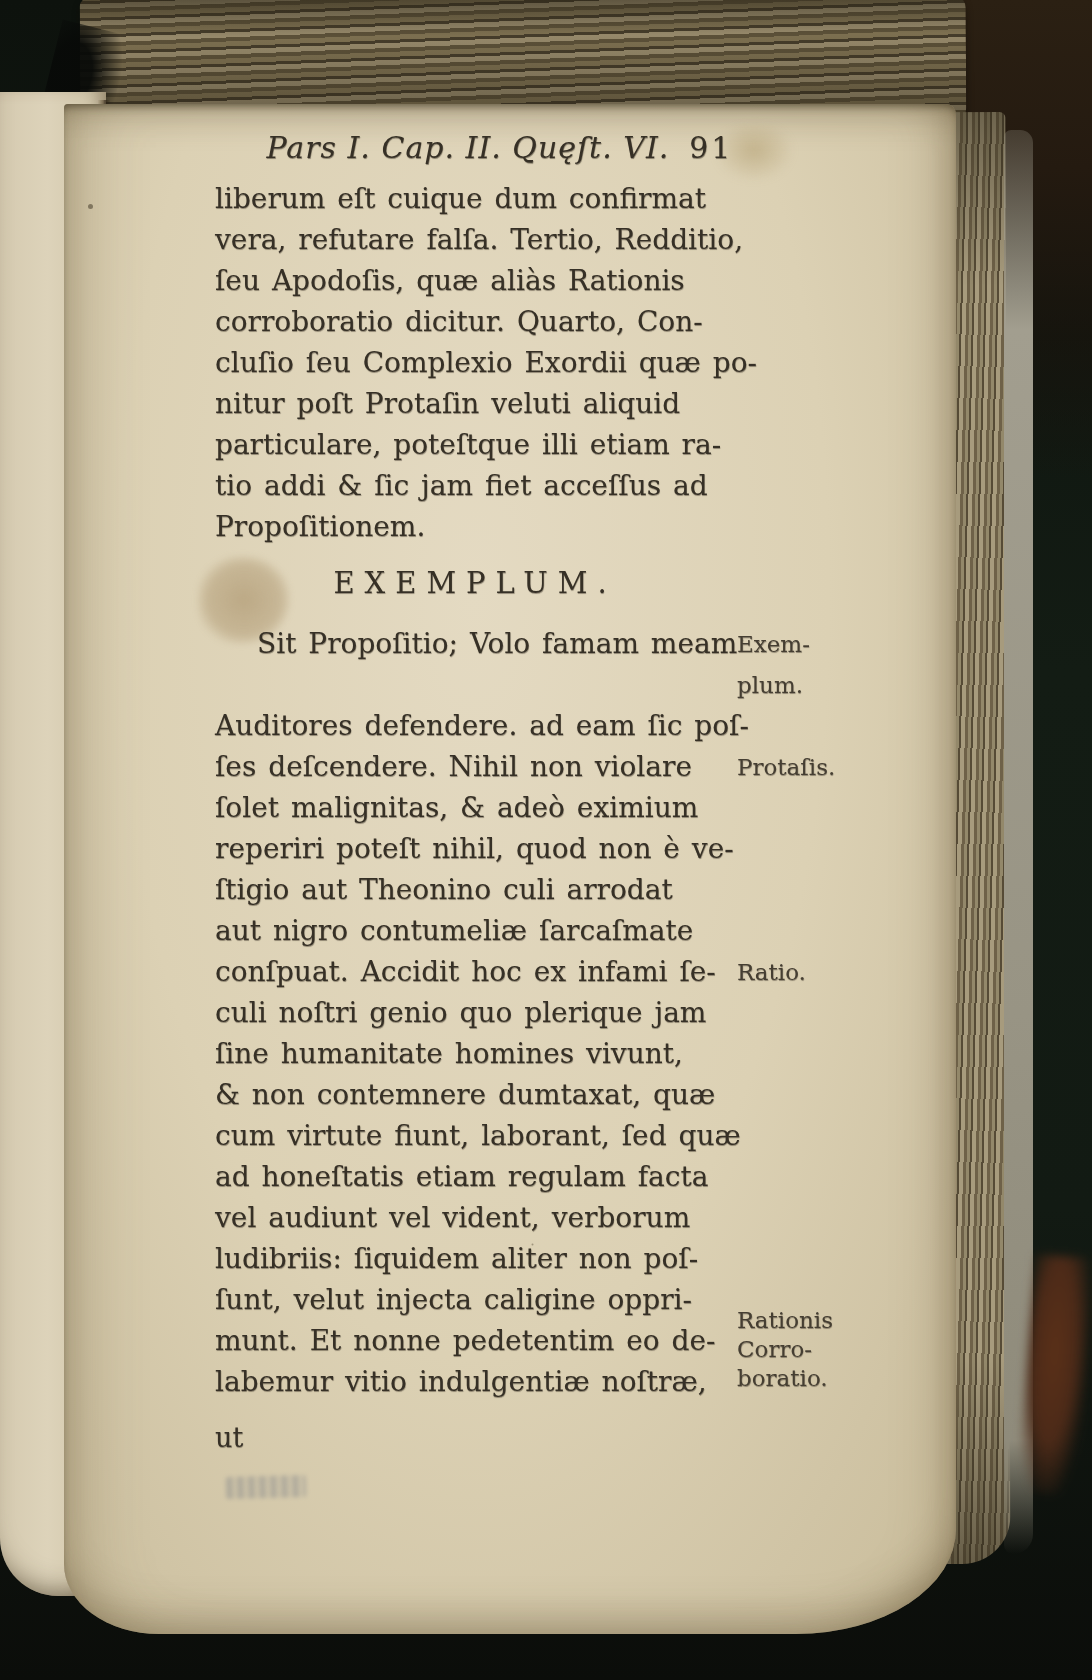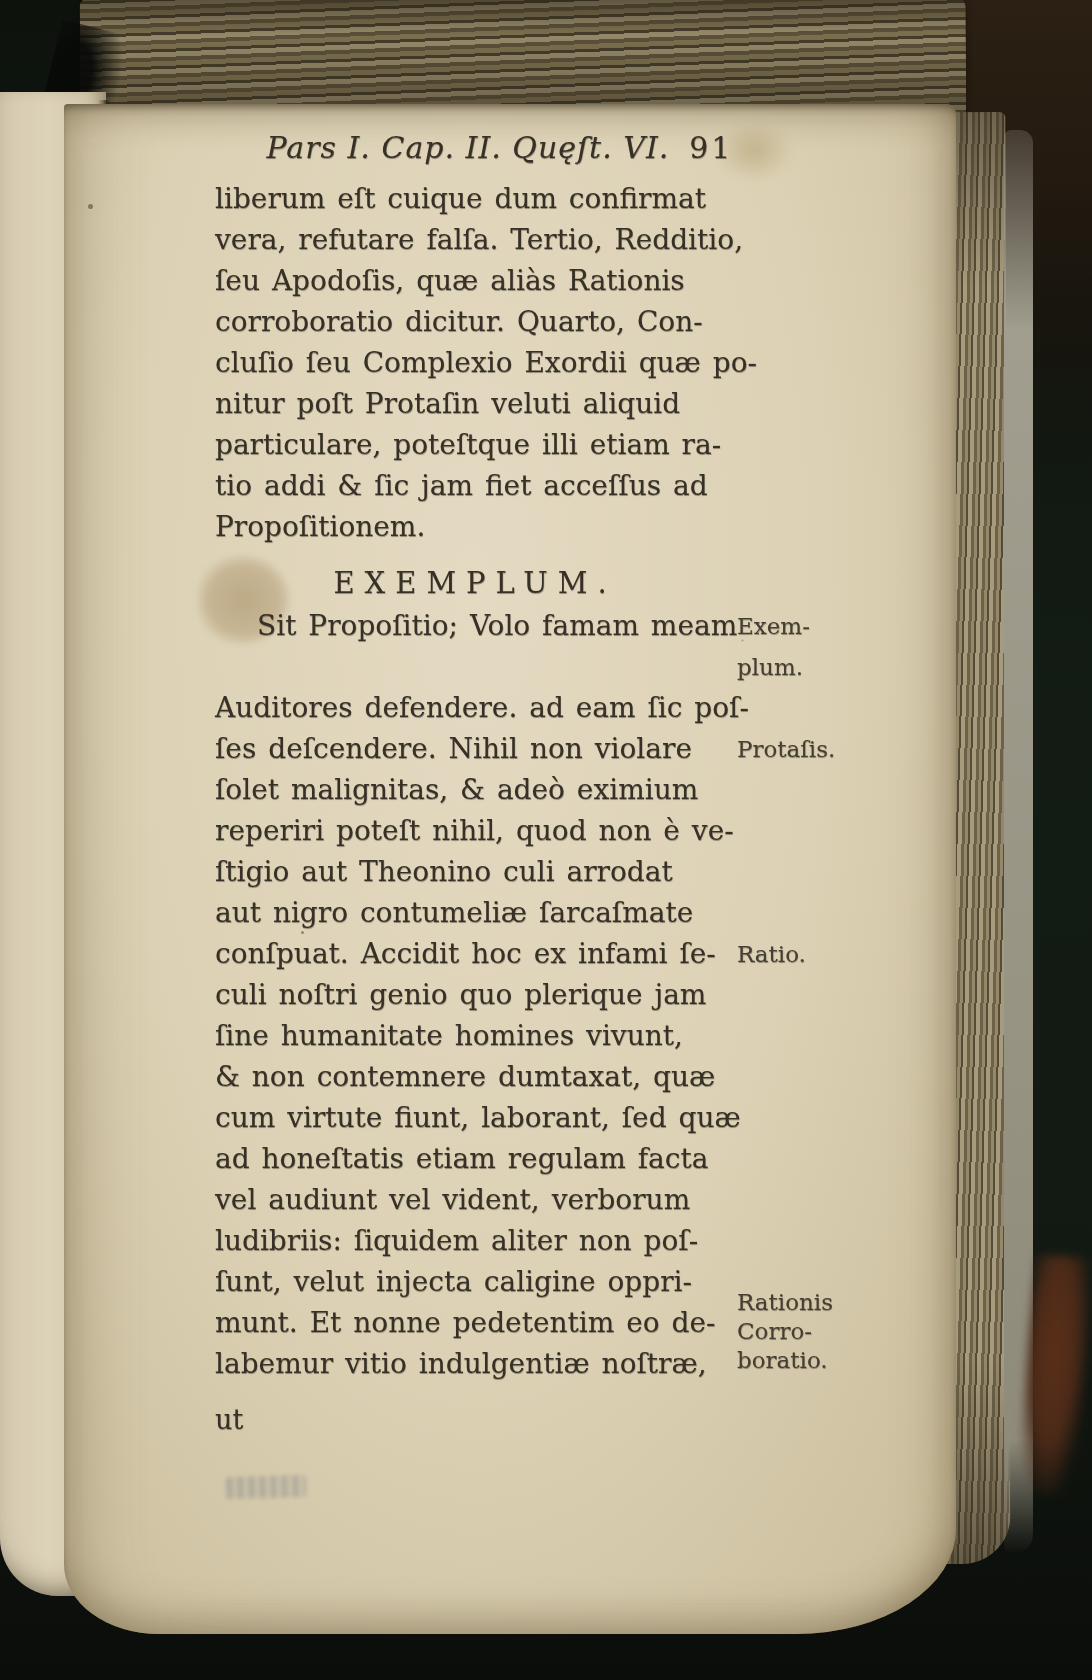--- a/index.html
+++ b/index.html
@@ -75,21 +75,21 @@
   .running-header{position:absolute;left:240px;top:130px;width:520px;text-align:center;white-space:nowrap;
     font-style:italic;font-size:30px;color:var(--ink);letter-spacing:1px;
     text-shadow:.4px .6px .7px rgba(50,42,30,.5);}
   .page-number{font-style:normal;margin-left:20px;letter-spacing:3px;}
   .text-block{position:absolute;left:215px;top:178px;width:520px;color:var(--ink);
     font-size:28px;line-height:41px;word-spacing:3px;
     text-shadow:.4px .6px .7px rgba(50,42,30,.45);}
   .line{position:relative;white-space:nowrap;height:41px;}
   .line.indent{padding-left:42px;}
   .it{}
-  .section-heading{margin-top:16px;height:42px;text-align:center;
+  .section-heading{margin-top:16px;margin-bottom:18px;height:42px;text-align:center;
     font-size:29px;letter-spacing:10px;white-space:nowrap;}
   .margin-note{position:absolute;left:522px;top:7px;width:150px;font-size:23px;line-height:29px;
     color:var(--margin-ink);word-spacing:0;white-space:nowrap;}
   .margin-note .mline{display:block;}
   .catchword-row{margin-top:15px;text-align:left;padding-right:16px;font-size:27px;}
 </style>
 </head>
 <body>
 
 <div class="scene">

